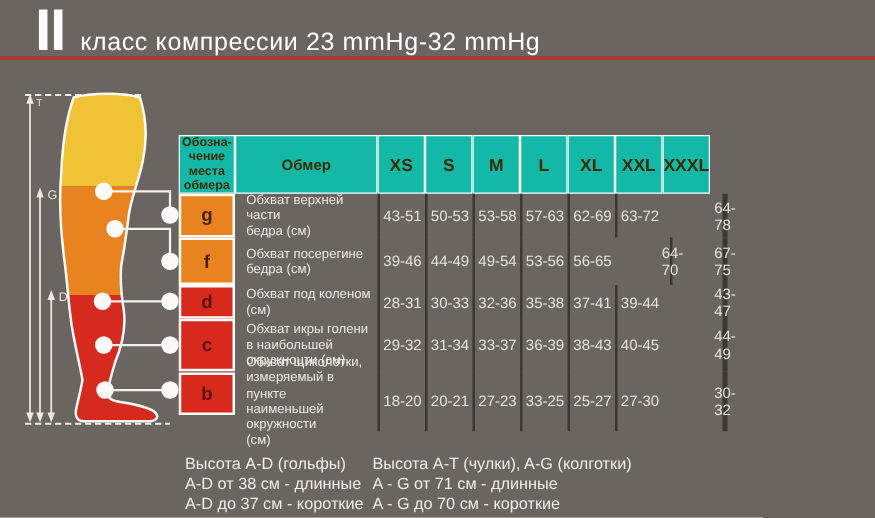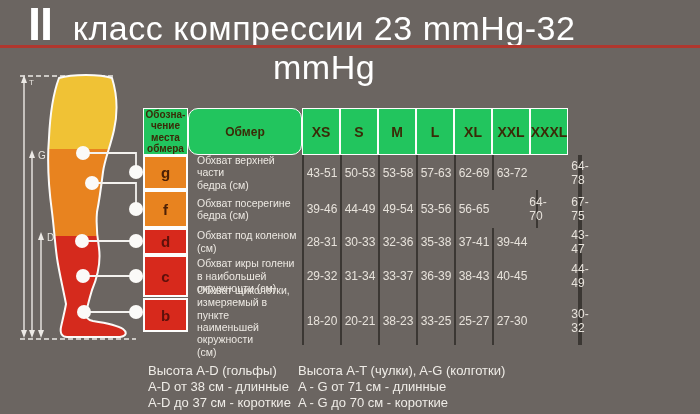--- a/index.html
+++ b/index.html
@@ -5,38 +5,38 @@
   html,body{margin:0;padding:0;}
   .page{
     position:relative; width:700px; height:414px; overflow:hidden;
     background:#6B6561;
     font-family:"Liberation Sans", sans-serif;
   }
   
   .header{position:absolute;left:0;top:0;width:584px;height:48px;
     display:flex;align-items:baseline;gap:12px;padding-left:28px;box-sizing:border-box;}
   .roman{color:#FFFFFF;font-weight:bold;font-size:47px;letter-spacing:-1px;line-height:48px;}
-  .title-text{color:#FFFFFF;font-size:34px;letter-spacing:.5px;text-align:center;}
+  .title-text{color:#FFFFFF;font-size:20px;letter-spacing:.5px;text-align:center;}
   .red-line{position:absolute;left:0;top:45px;width:700px;height:3px;background:#B0372E;}
   
   .diagram{position:absolute;left:0;top:60px;}
   .dash{stroke:#EDEAE6;stroke-width:1.6;stroke-dasharray:5 3;}
   .meas line{stroke:#EDEAE6;stroke-width:1.4;}
   .meas polygon{fill:#EDEAE6;}
   .conn{stroke:#F4F2EF;stroke-width:1.8;fill:none;}
   .mlabel{fill:#E9E6E1;font-size:10px;font-family:"Liberation Sans",sans-serif;}
   .mlabel.small{font-size:8px;}
   
   .size-table{
     position:absolute;left:143px;top:108px;
     display:grid;
     grid-template-columns:45px 114px repeat(7,38px);
     grid-template-rows:47px 35px 38px 27px 42px 48px;
   }
-  .hdr{background:#22c55e;border:1px solid #FDFDFC;color:#3A2B07;font-weight:bold;
+  .hdr{background:#14b8a6;border:1px solid #FDFDFC;color:#3A2B07;font-weight:bold;
     display:flex;align-items:center;justify-content:center;text-align:center;}
   .hdr.corner{font-size:10px;line-height:1.12;white-space:pre-line;}
   .hdr.obmer{font-size:12px;}
   .hdr.size{font-size:14px;}
   .letter{border:2px solid #FDFDFC;font-weight:bold;font-size:15px;
     display:flex;align-items:center;justify-content:center;}
   .letter.orange{background:#E8831F;color:#4D2006;}
   .letter.red{background:#D7291C;color:#5E100B;}
   .letter.short{height:30px;align-self:start;margin-top:1px;box-sizing:content-box;}
   .rowlabel{color:#ECE8E2;font-size:10.5px;line-height:1.18;white-space:pre-line;
@@ -123,21 +123,21 @@
       <circle cx="136" cy="216" r="7"></circle>
       <circle cx="136" cy="252" r="7"></circle>
     </g>
   </svg>
 
   <div class="size-table">
       <div class="hdr corner" style="grid-area: 1 / 1;">Обозна-
 чение
 места
 обмера</div>
-      <div class="hdr obmer" style="grid-area: 1 / 2; border-radius: 10px;">Обмер</div>
+      <div class="hdr obmer" style="grid-area: 1 / 2;">Обмер</div>
       <div class="hdr size" style="grid-area: 1 / 3;">XS</div>
       <div class="hdr size" style="grid-area: 1 / 4;">S</div>
       <div class="hdr size" style="grid-area: 1 / 5;">M</div>
       <div class="hdr size" style="grid-area: 1 / 6;">L</div>
       <div class="hdr size" style="grid-area: 1 / 8;">XXL</div>
       <div class="hdr size" style="grid-area: 1 / 7;">XL</div>
       <div class="hdr size" style="grid-area: 1 / 9;">XXXL</div>
       <div class="letter orange" style="grid-area: 2 / 1;">g</div>
       <div class="rowlabel" style="grid-area: 2 / 2;">Обхват верхней части
 бедра (см)</div>
@@ -178,21 +178,21 @@
       <div class="val" style="grid-area: 5 / 7;">38-43</div>
       <div class="val" style="grid-area: 5 / 8;">40-45</div>
       <div class="val last" style="grid-area: 5 / 9;">44-49</div>
       <div class="letter red short" style="grid-area: 6 / 1;">b</div>
       <div class="rowlabel" style="grid-area: 6 / 2;">Обхват щиколотки,
 измеряемый в пункте
 наименьшей окружности
 (см)</div>
       <div class="val" style="grid-area: 6 / 3;">18-20</div>
       <div class="val" style="grid-area: 6 / 4;">20-21</div>
-      <div class="val" style="grid-area: 6 / 5;">38-23</div>
+      <div class="val" style="grid-area: 6 / 5;">27-23</div>
       <div class="val" style="grid-area: 6 / 6;">33-25</div>
       <div class="val" style="grid-area: 6 / 7;">25-27</div>
       <div class="val" style="grid-area: 6 / 8; text-align: right;">27-30</div>
       <div class="val last" style="grid-area: 6 / 9;">30-32</div>
     </div>
 
   <div class="footer-col footer-left">
     <div>Высота A-D (гольфы)</div>
     <div>A-D  от 38 см - длинные</div>
     <div>A-D  до 37 см - короткие</div>

